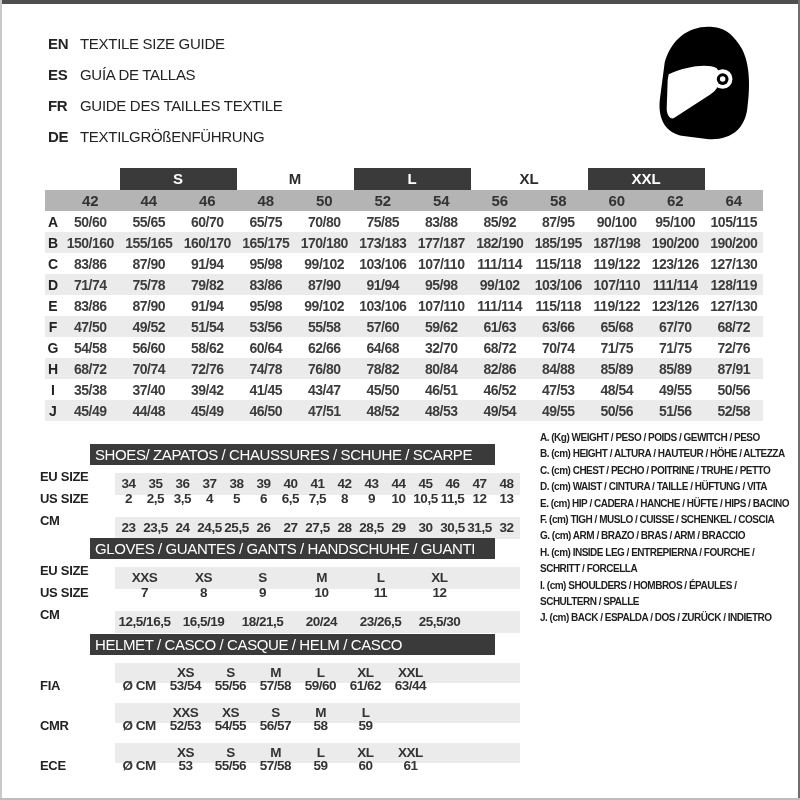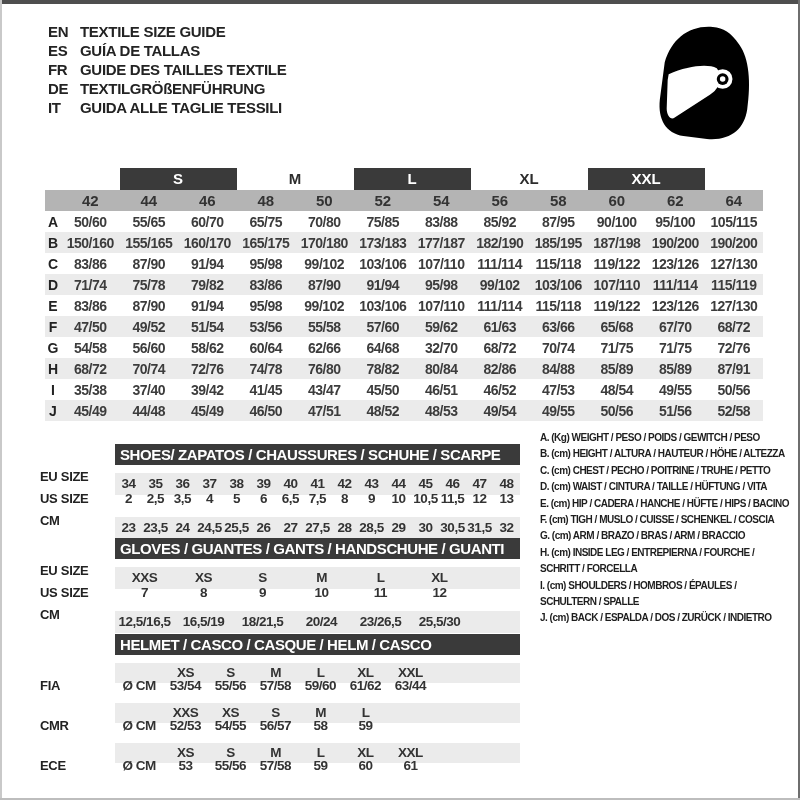--- a/index.html
+++ b/index.html
@@ -5,44 +5,44 @@
   *{margin:0;padding:0;box-sizing:border-box}
   html,body{width:800px;height:800px;background:#fff;font-family:"Liberation Sans",sans-serif;}
   .page{position:relative;width:800px;height:800px;background:#fff;overflow:hidden;color:#2b2b2b;}
   .edge-top{position:absolute;left:0;top:0;width:800px;height:4px;background:#4e4e4e;}
   .edge-left{position:absolute;left:0;top:0;width:2px;height:800px;background:#c9c9c9;}
   .edge-right{position:absolute;right:0;top:0;width:2px;height:800px;background:#6e6e6e;}
   .edge-bottom{position:absolute;left:0;bottom:0;width:800px;height:2px;background:#bdbdbd;}
 
   
   .lang-list{position:absolute;left:48px;top:22px;}
-  .lang-row{display:flex;height:19px;align-items:center;}
+  .lang-row{display:flex;height:19px;align-items:center;margin-top:12px;}
   .lang-code{width:32px;font-size:15px;font-weight:bold;letter-spacing:-0.3px;color:#232323;}
-  .lang-title{font-size:15px;font-weight:bold;letter-spacing:-0.3px;color:#232323;}
+  .lang-title{font-size:15px;font-weight:normal;letter-spacing:-0.3px;color:#232323;}
 
   .helmet-icon{position:absolute;left:650px;top:22px;width:108px;height:120px;}
 
   
   .main-table{position:absolute;left:45px;top:168px;width:718px;}
   .mt-groups{margin-left:16px;width:702px;height:22px;display:grid;grid-template-columns:repeat(12,1fr);}
   .group{height:22px;line-height:22px;text-align:center;font-size:15px;font-weight:bold;color:#2d2d2d;}
   .group.boxed{background:#3a3a3a;color:#fff;}
   .mt-sizes{width:718px;height:21px;background:#b4b4b4;padding-left:16px;display:grid;grid-template-columns:repeat(12,1fr);align-items:center;}
   .mt-sizes .cell{text-align:center;font-size:15px;font-weight:bold;color:#333;}
   .mt-row{width:718px;height:21px;display:grid;grid-template-columns:16px repeat(12,1fr);align-items:center;}
   .mt-row.shaded{background:#ebebeb;}
   .mt-label{text-align:center;font-size:14px;font-weight:bold;color:#222;}
   .mt-row .cell{text-align:center;font-size:14px;font-weight:bold;letter-spacing:-0.5px;color:#3c3c3c;white-space:nowrap;}
 
   
   .sub{position:absolute;left:40px;width:480px;}
   .shoes-sec{top:444px;}
   .gloves-sec{top:538px;}
   .helmet-sec{top:634px;}
-  .sub-bar{margin-left:75px;width:405px;height:21px;background:#3a3a3a;color:#fff;font-size:15px;font-weight:bold;letter-spacing:-0.4px;line-height:21px;padding-left:5px;white-space:nowrap;}
+  .sub-bar{margin-left:50px;width:405px;height:21px;background:#3a3a3a;color:#fff;font-size:15px;font-weight:normal;letter-spacing:-0.4px;line-height:21px;padding-left:5px;white-space:nowrap;}
   .sub-row{display:flex;height:22px;align-items:center;}
   .helmet-sec .sub-row{height:20px;}
   .side-label{width:75px;font-size:13px;font-weight:bold;color:#222;letter-spacing:-0.3px;}
   .cells{width:405px;height:100%;display:grid;align-items:center;}
   .sub-row.shaded .cells{background:#ebebeb;margin-top:15px;}
   .shoes-sec .cells{grid-template-columns:repeat(15,27px);}
   .gloves-sec .cells{grid-template-columns:repeat(6,59px);}
   .helmet-sec .cells{grid-template-columns:48px repeat(6,45px);}
   .cells .cell{text-align:center;font-size:13.5px;font-weight:bold;letter-spacing:-0.5px;color:#333;white-space:nowrap;}
 
@@ -69,24 +69,20 @@
       <span class="lang-title">GUÍA DE TALLAS</span>
     </div>
     <div class="lang-row">
       <span class="lang-code">FR</span>
       <span class="lang-title">GUIDE DES TAILLES TEXTILE</span>
     </div>
     <div class="lang-row">
       <span class="lang-code">DE</span>
       <span class="lang-title">TEXTILGRÖßENFÜHRUNG</span>
     </div>
-    <div class="lang-row">
-      <span class="lang-code">IT</span>
-      <span class="lang-title">GUIDA ALLE TAGLIE TESSILI</span>
-    </div>
   </div>
 
   <svg class="helmet-icon" viewBox="0 0 110 120" xmlns="http://www.w3.org/2000/svg">
     <path d="M 64 4 C 40 2 22 16 15 40 L 10 78 C 8 98 16 112 34 115 L 58 118 C 82 120 96 108 99 88 C 103 60 101 36 91 22 C 82 9 75 5 64 4 Z" fill="#000"></path>
     <path d="M 19 52 C 38 44 58 41 68 46 C 75 55 71 67 61 73 L 24 97 C 20 98 17 93 17 87 L 18 58 Z" fill="#fff"></path>
     <circle cx="74" cy="57" r="10" fill="#fff"></circle>
     <circle cx="74" cy="57" r="6" fill="#000"></circle>
     <circle cx="74" cy="57" r="2.8" fill="#fff"></circle>
   </svg>
 
@@ -164,21 +160,21 @@
           <div class="cell">75/78</div>
           <div class="cell">79/82</div>
           <div class="cell">83/86</div>
           <div class="cell">87/90</div>
           <div class="cell">91/94</div>
           <div class="cell">95/98</div>
           <div class="cell">99/102</div>
           <div class="cell">103/106</div>
           <div class="cell">107/110</div>
           <div class="cell">111/114</div>
-          <div class="cell">115/119</div>
+          <div class="cell">128/119</div>
         </div>
         <div class="mt-row">
           <div class="mt-label">E</div>
           <div class="cell">83/86</div>
           <div class="cell">87/90</div>
           <div class="cell">91/94</div>
           <div class="cell">95/98</div>
           <div class="cell">99/102</div>
           <div class="cell">103/106</div>
           <div class="cell">107/110</div>

